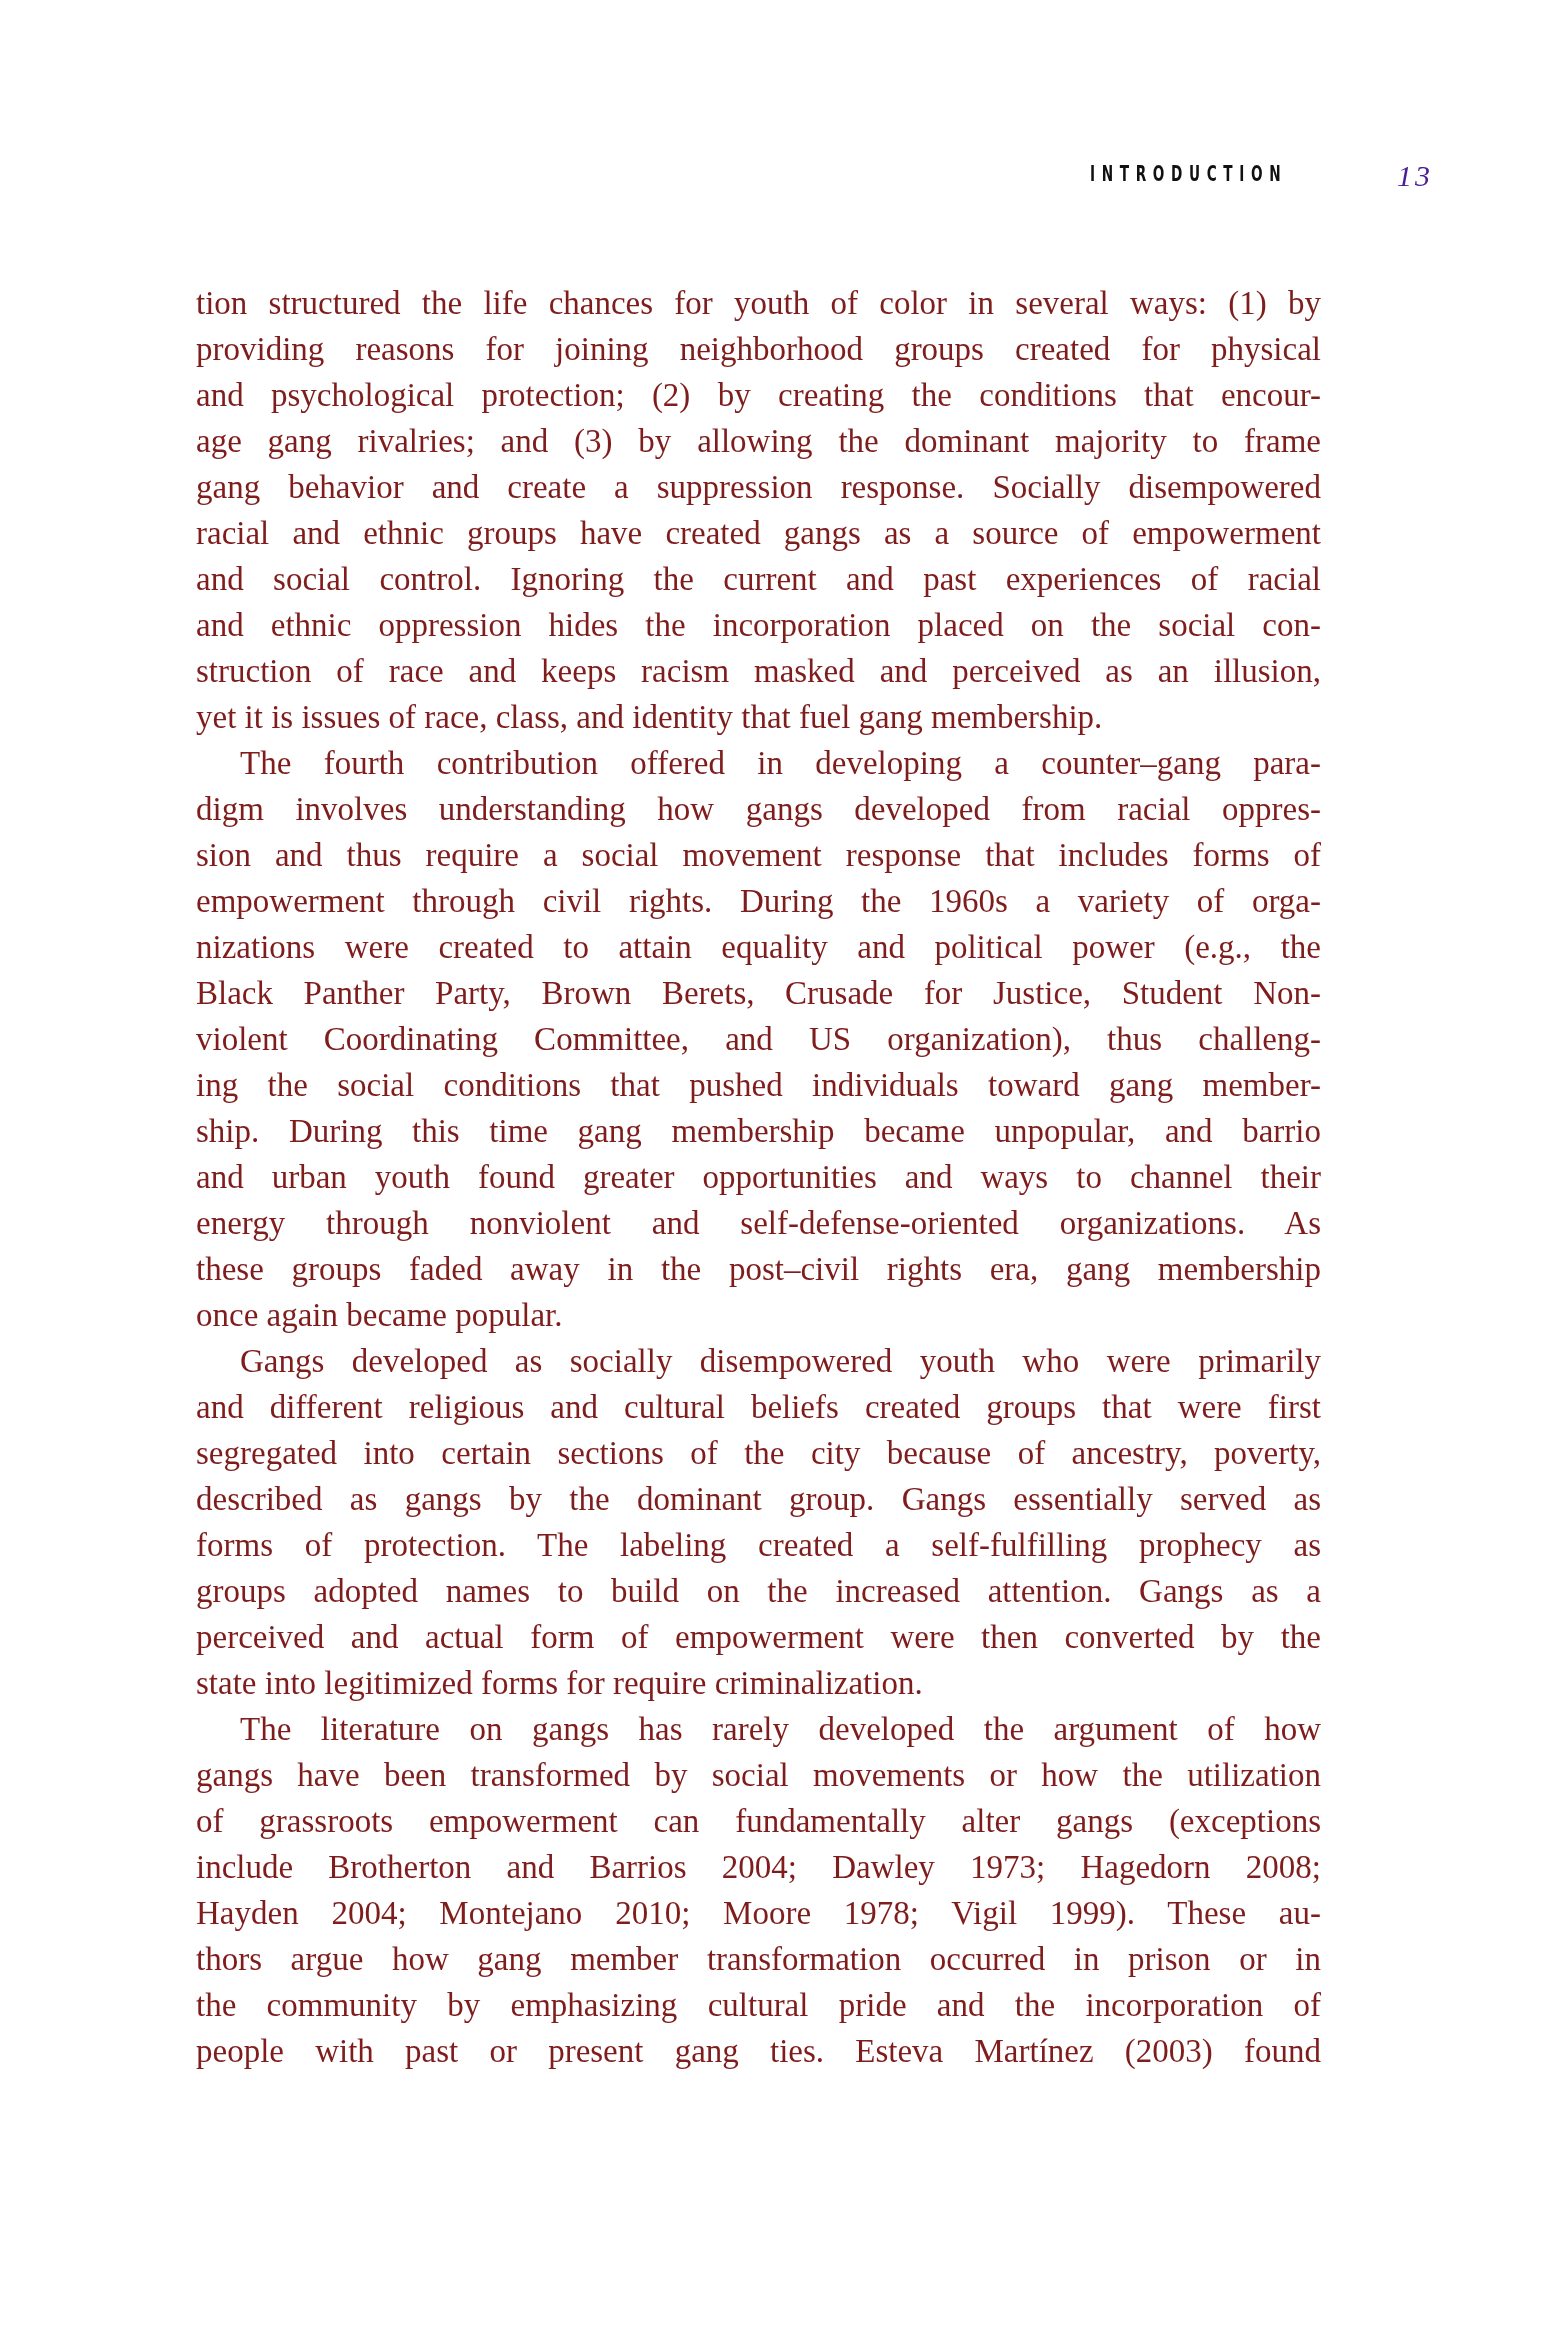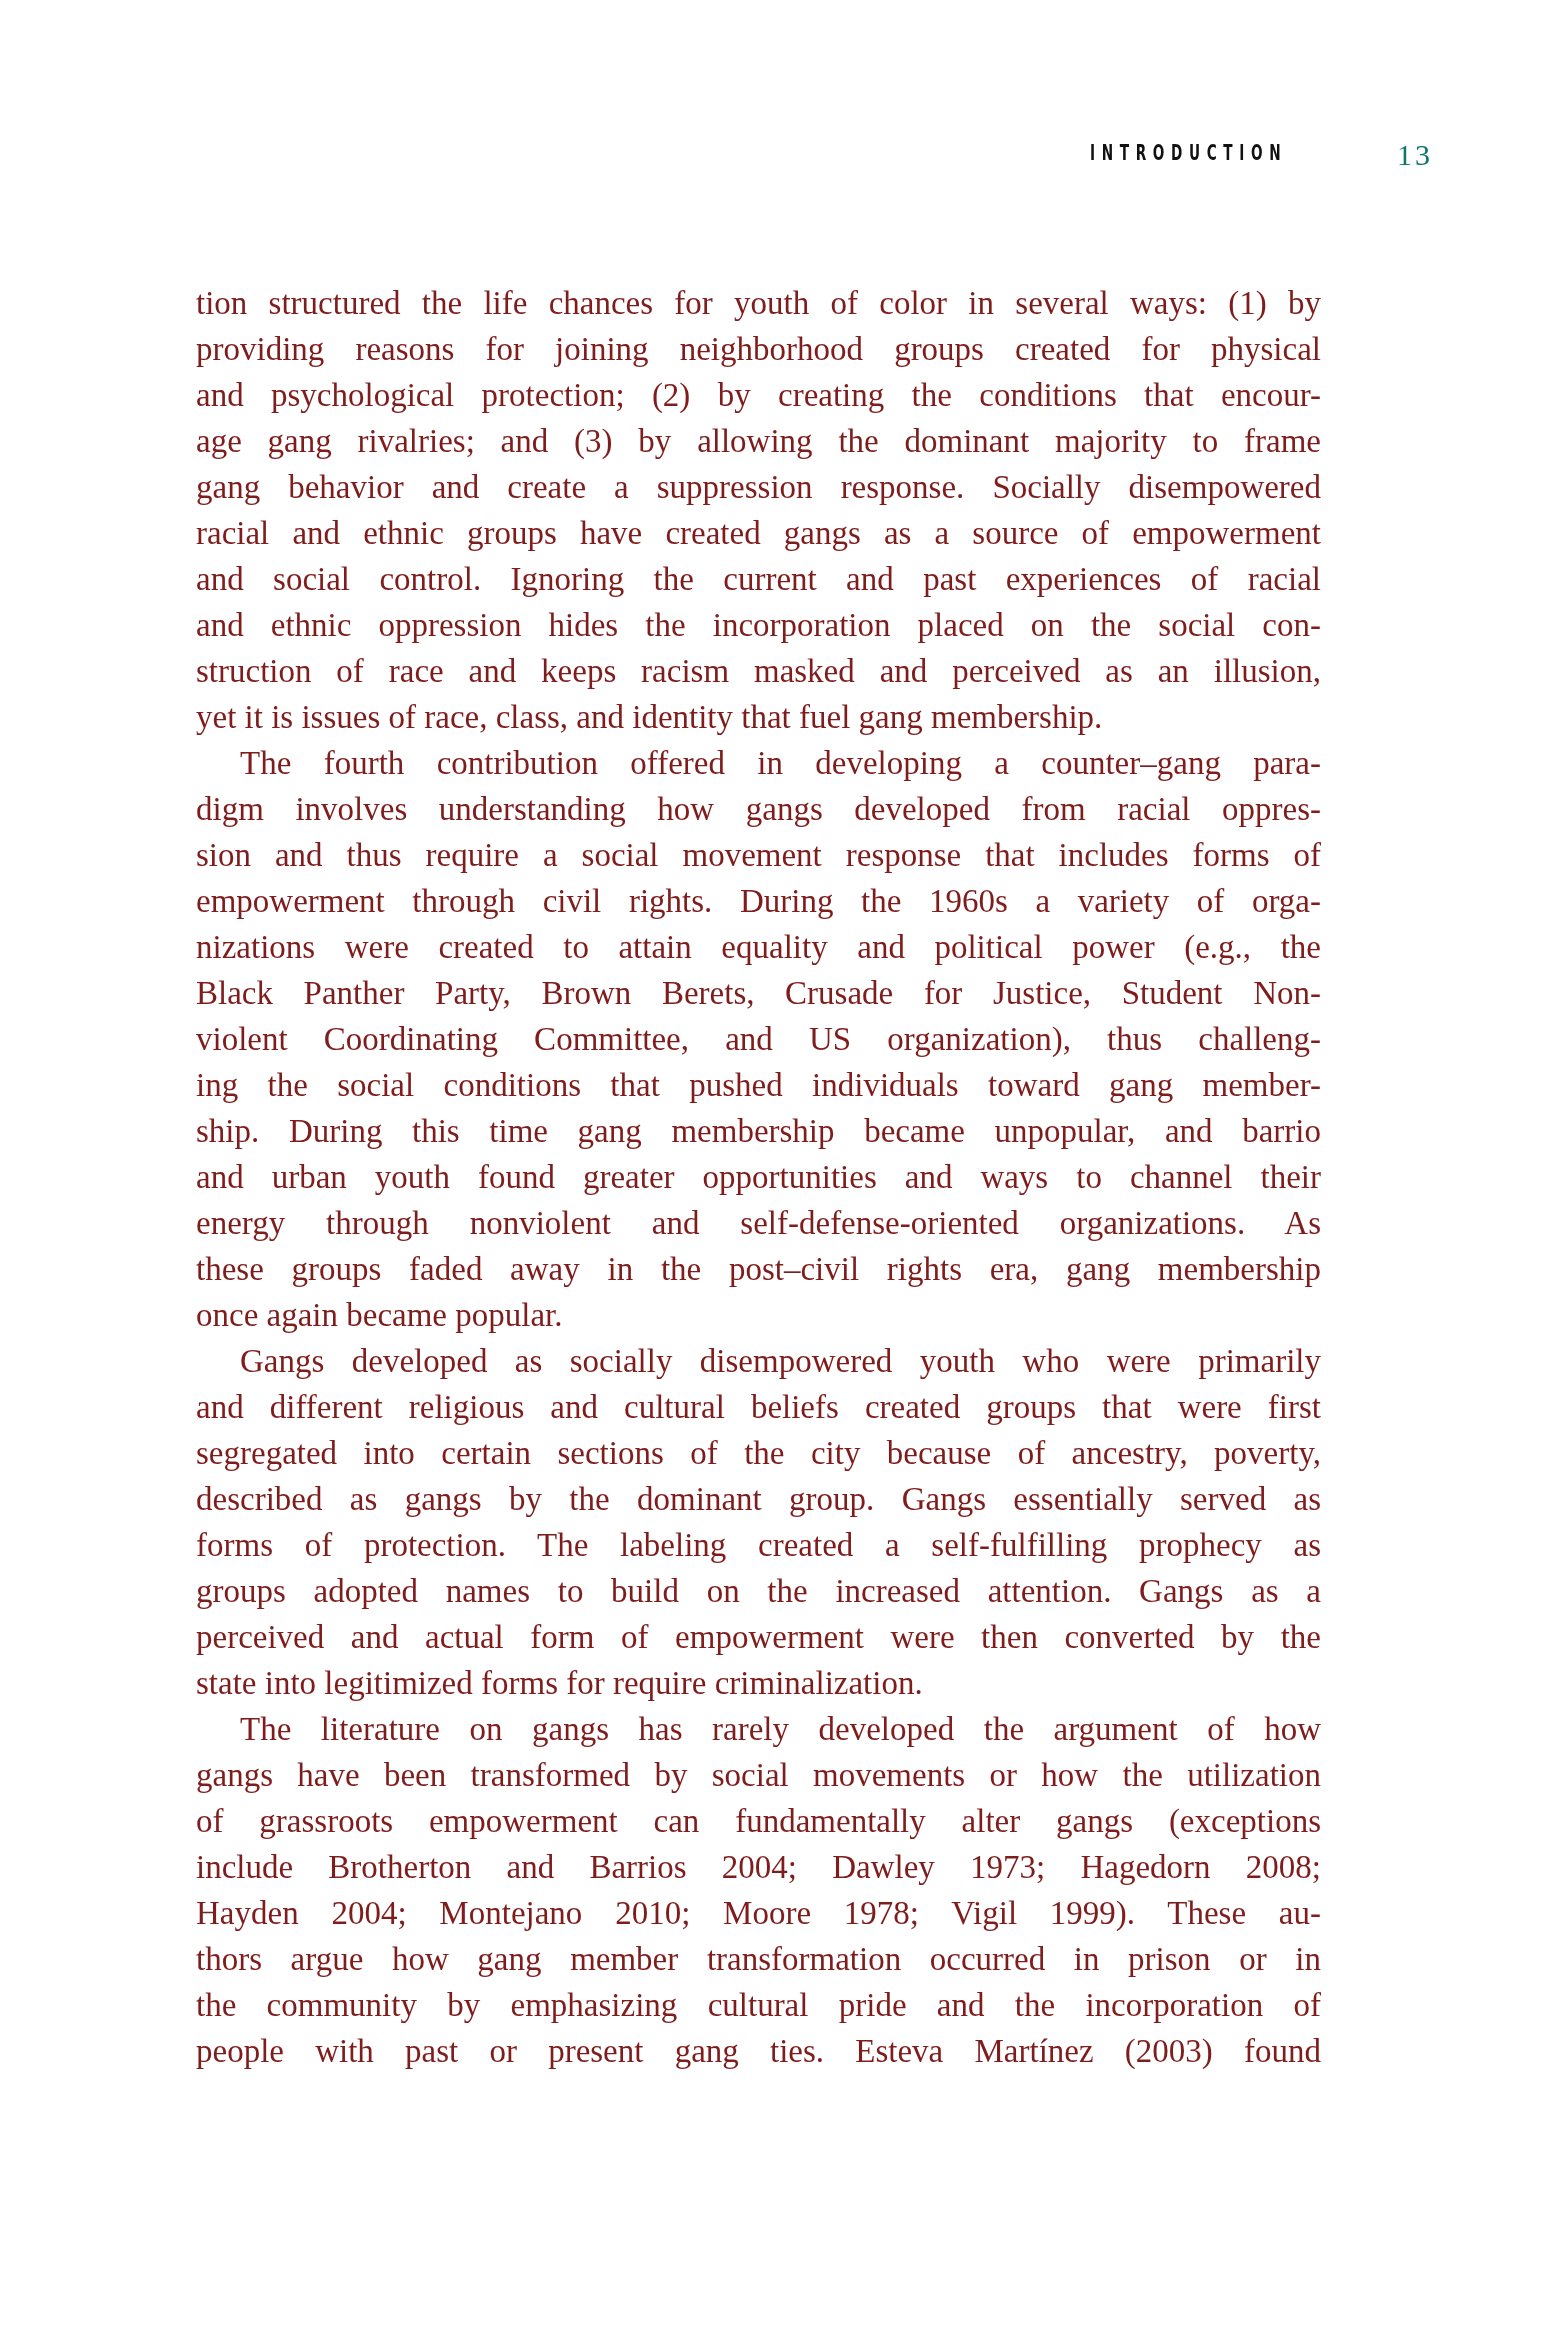--- a/index.html
+++ b/index.html
@@ -9,21 +9,21 @@
     }
     body {
       width: 1561px;
       height: 2341px;
       position: relative;
       overflow: hidden;
       color: #111111;
     }
     .running-head {
       position: absolute;
-      top: 138px;
+      top: 159px;
       left: 0;
       width: 1520px;
       height: 38px;
     }
     .running-title {
       position: absolute;
       left: 1090px;
       top: 0;
       font-family: "DejaVu Sans", sans-serif;
       font-weight: bold;
@@ -35,21 +35,22 @@
       color: #111111;
     }
     .page-number {
       position: absolute;
       left: 1397px;
       top: 1.9px;
       font-family: "Liberation Serif", serif;
       font-size: 30px;
       line-height: 29px;
       letter-spacing: 2.9px;
-      color: #0f766e;
+      color: #4c1d95;
+      font-style: italic;
     }
     .text-block {
       position: absolute;
       left: 196px;
       top: 280px;
       width: 1125px;
     }
     .line {
       display: block;
       height: 46px;

